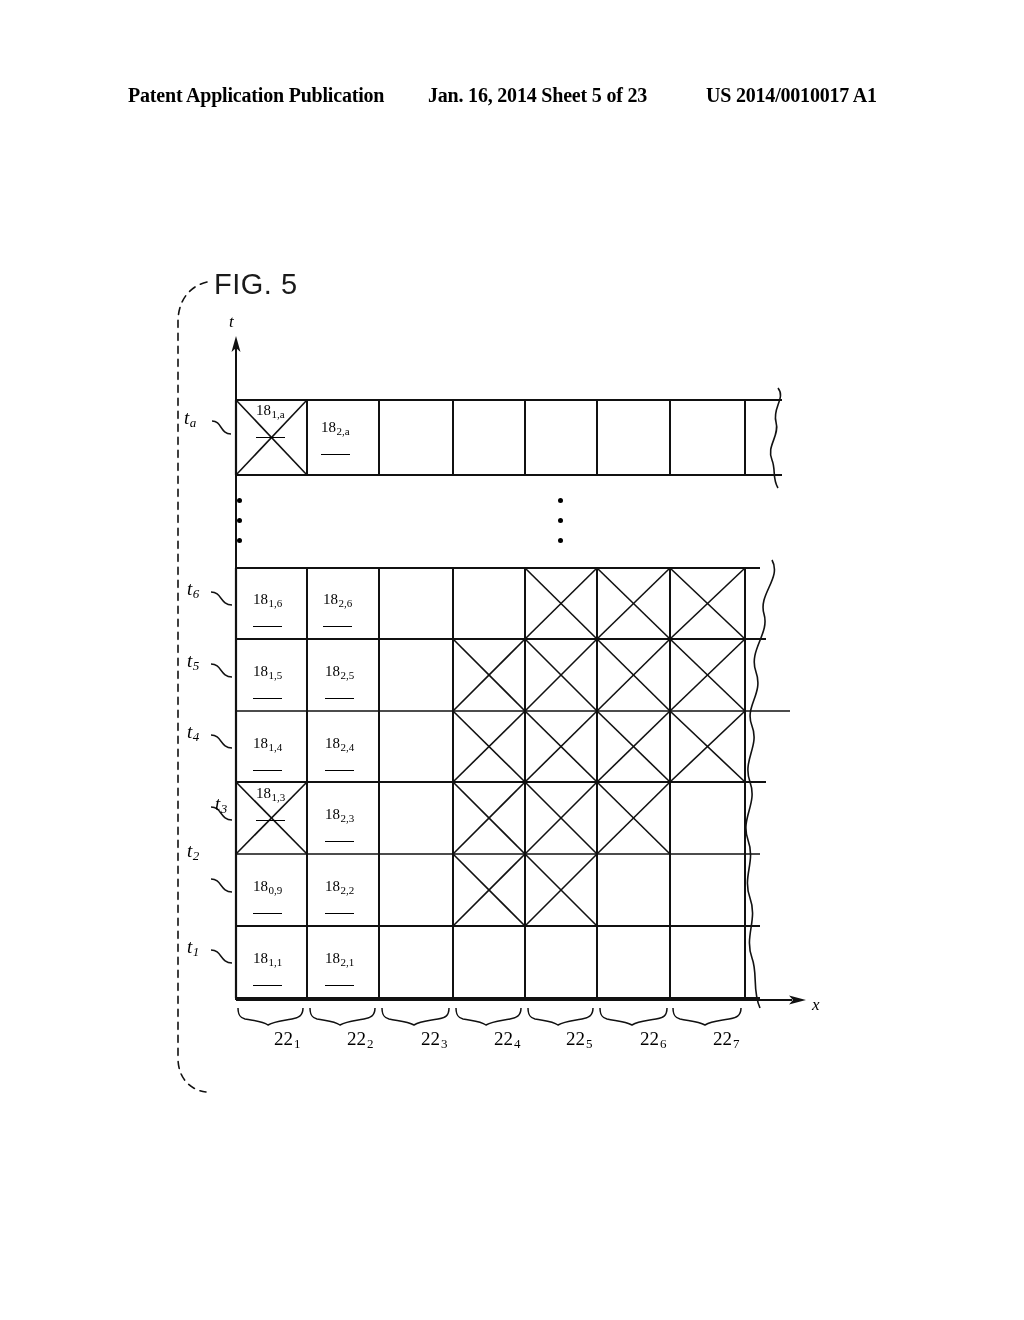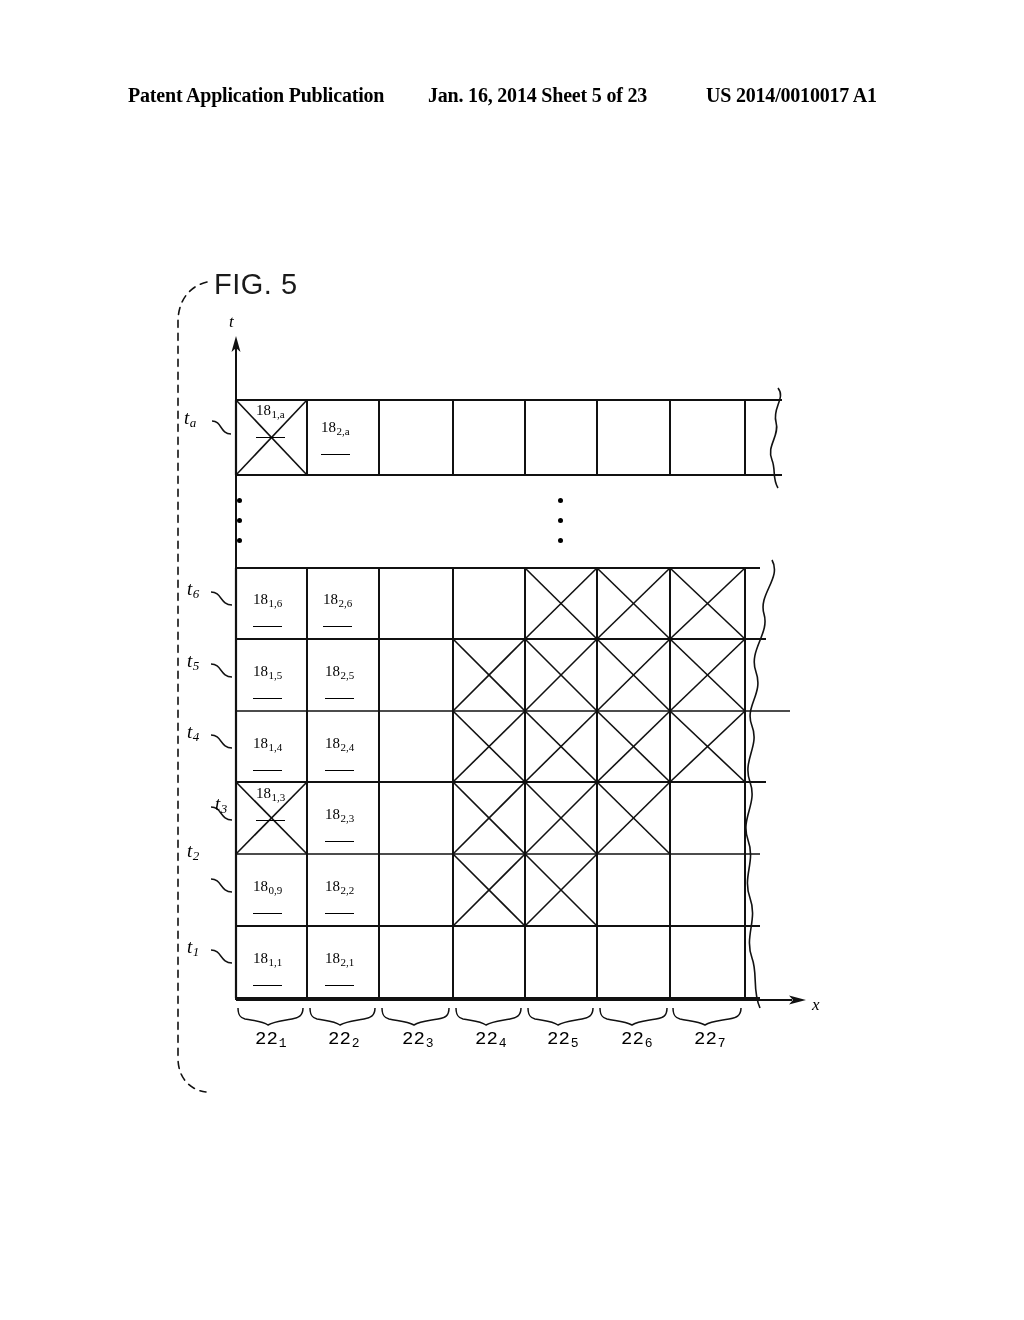--- a/index.html
+++ b/index.html
@@ -88,23 +88,24 @@
   .row-label .sub {
     font-size: 13px;
     vertical-align: -3px;
     font-style: italic;
     padding-left: 0.5px;
   }
 
   
   .col-label {
     position: absolute;
-    font-family: Liberation Mono, monospace;
+    font-family: Liberation Serif, serif;
     font-size: 19px;
     white-space: nowrap;
+    margin-left: 19px;
   }
   .col-label .sub {
     font-size: 13px;
     vertical-align: -3px;
     padding-left: 1px;
   }
 
   
   .cell-label {
     position: absolute;

